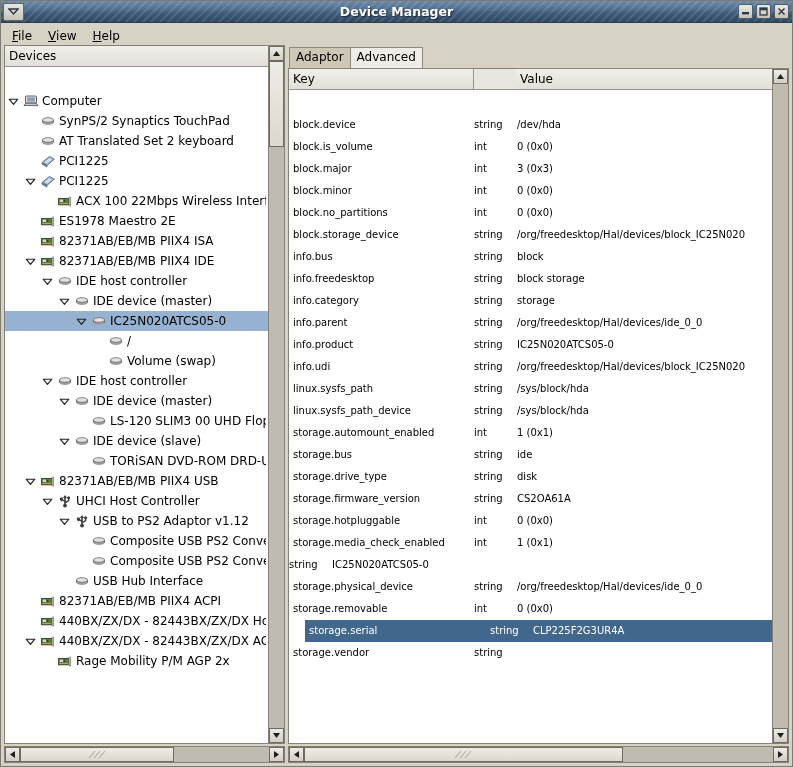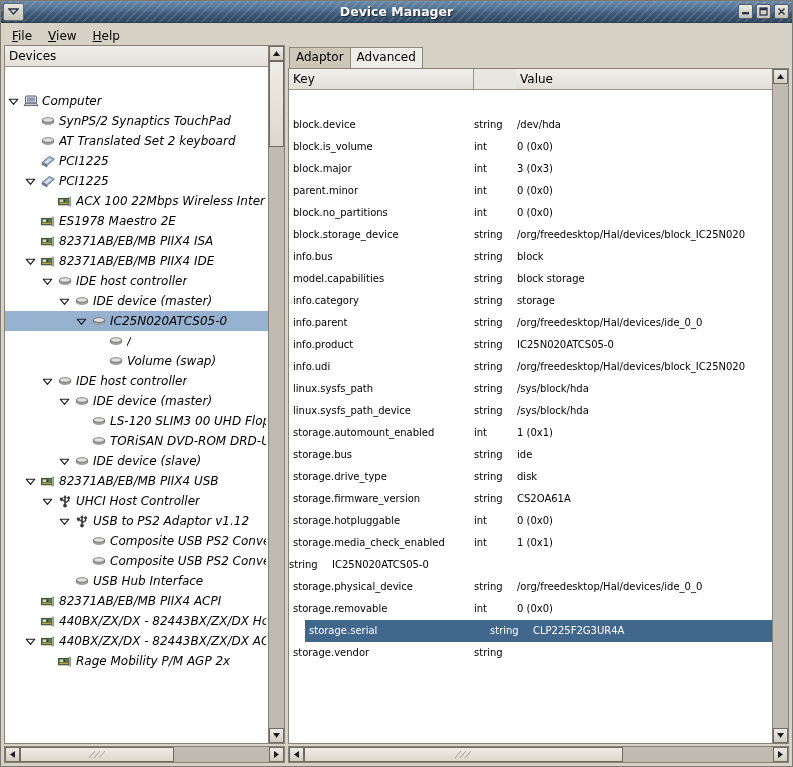--- a/index.html
+++ b/index.html
@@ -144,21 +144,21 @@
   }
   .tw-exp {
     width: 16px; height: 20px; flex: 0 0 16px;
     display: flex; align-items: center; justify-content: center;
   }
   .tw-icon {
     width: 20px; height: 20px; flex: 0 0 20px;
     display: flex; align-items: center; justify-content: center;
     margin-right: 1px;
   }
-  .tw-label { overflow: hidden; text-overflow: clip; font-style: italic; }
+  .tw-label { overflow: hidden; text-overflow: clip; }
   .tw-icon svg, .tw-exp svg { display: block; }
 
   
   #prop-scroll {
     flex: 1 1 auto; min-height: 0;
     overflow: hidden; background: #fff;
   }
   .prop-row {
     height: 22px; line-height: 22px;
     display: flex; white-space: nowrap;
@@ -540,50 +540,50 @@
                     <svg width="16" height="16" viewBox="0 0 16 16">
                       <ellipse cx="8" cy="9.6" rx="5.6" ry="2.3" fill="#9d9d9d"></ellipse>
                       <rect x="2.4" y="7.0" width="11.2" height="2.6" fill="#9d9d9d"></rect>
                       <ellipse cx="8" cy="7.0" rx="5.6" ry="2.3" fill="#e2e2e0" stroke="#6f6f6f" stroke-width="0.85"></ellipse>
                       <path d="M2.4 7.0 L2.4 9.6 M13.6 7.0 L13.6 9.6" stroke="#6f6f6f" stroke-width="0.85"></path>
                     </svg>
                   </div>
                   <div class="tw-label">LS-120 SLIM3 00 UHD Floppy</div>
                 </div>
                 <div class="tree-row">
+                  <div style="flex: 0 0 51px; height: 20px;"></div>
+                  <div class="tw-exp">
+                    <svg width="11" height="11" viewBox="0 0 11 11">
+                      <path d="M1.2 3.2 L9.8 3.2 L5.5 8.4 Z" fill="none" stroke="#222" stroke-width="1.15" stroke-linejoin="round"></path>
+                    </svg>
+                  </div>
+                  <div class="tw-icon">
+                    <svg width="16" height="16" viewBox="0 0 16 16">
+                      <ellipse cx="8" cy="9.6" rx="5.6" ry="2.3" fill="#9d9d9d"></ellipse>
+                      <rect x="2.4" y="7.0" width="11.2" height="2.6" fill="#9d9d9d"></rect>
+                      <ellipse cx="8" cy="7.0" rx="5.6" ry="2.3" fill="#e2e2e0" stroke="#6f6f6f" stroke-width="0.85"></ellipse>
+                      <path d="M2.4 7.0 L2.4 9.6 M13.6 7.0 L13.6 9.6" stroke="#6f6f6f" stroke-width="0.85"></path>
+                    </svg>
+                  </div>
+                  <div class="tw-label">IDE device (slave)</div>
+                </div>
+                <div class="tree-row">
                   <div style="flex: 0 0 68px; height: 20px;"></div>
                   <div class="tw-exp">
                     <svg width="11" height="11" viewBox="0 0 11 11"></svg>
                   </div>
                   <div class="tw-icon">
                     <svg width="16" height="16" viewBox="0 0 16 16">
                       <ellipse cx="8" cy="9.6" rx="5.6" ry="2.3" fill="#9d9d9d"></ellipse>
                       <rect x="2.4" y="7.0" width="11.2" height="2.6" fill="#9d9d9d"></rect>
                       <ellipse cx="8" cy="7.0" rx="5.6" ry="2.3" fill="#e2e2e0" stroke="#6f6f6f" stroke-width="0.85"></ellipse>
                       <path d="M2.4 7.0 L2.4 9.6 M13.6 7.0 L13.6 9.6" stroke="#6f6f6f" stroke-width="0.85"></path>
                     </svg>
                   </div>
                   <div class="tw-label">TORiSAN DVD-ROM DRD-U</div>
-                </div>
-                <div class="tree-row">
-                  <div style="flex: 0 0 51px; height: 20px;"></div>
-                  <div class="tw-exp">
-                    <svg width="11" height="11" viewBox="0 0 11 11">
-                      <path d="M1.2 3.2 L9.8 3.2 L5.5 8.4 Z" fill="none" stroke="#222" stroke-width="1.15" stroke-linejoin="round"></path>
-                    </svg>
-                  </div>
-                  <div class="tw-icon">
-                    <svg width="16" height="16" viewBox="0 0 16 16">
-                      <ellipse cx="8" cy="9.6" rx="5.6" ry="2.3" fill="#9d9d9d"></ellipse>
-                      <rect x="2.4" y="7.0" width="11.2" height="2.6" fill="#9d9d9d"></rect>
-                      <ellipse cx="8" cy="7.0" rx="5.6" ry="2.3" fill="#e2e2e0" stroke="#6f6f6f" stroke-width="0.85"></ellipse>
-                      <path d="M2.4 7.0 L2.4 9.6 M13.6 7.0 L13.6 9.6" stroke="#6f6f6f" stroke-width="0.85"></path>
-                    </svg>
-                  </div>
-                  <div class="tw-label">IDE device (slave)</div>
                 </div>
                 <div class="tree-row">
                   <div style="flex: 0 0 17px; height: 20px;"></div>
                   <div class="tw-exp">
                     <svg width="11" height="11" viewBox="0 0 11 11">
                       <path d="M1.2 3.2 L9.8 3.2 L5.5 8.4 Z" fill="none" stroke="#222" stroke-width="1.15" stroke-linejoin="round"></path>
                     </svg>
                   </div>
                   <div class="tw-icon">
                     <svg width="16" height="16" viewBox="0 0 16 16">
@@ -812,41 +812,41 @@
                   <div class="c-key">block.is_volume</div>
                   <div class="c-type">int</div>
                   <div class="c-value">0 (0x0)</div>
                 </div>
                 <div class="prop-row">
                   <div class="c-key">block.major</div>
                   <div class="c-type">int</div>
                   <div class="c-value">3 (0x3)</div>
                 </div>
                 <div class="prop-row">
-                  <div class="c-key">parent.minor</div>
+                  <div class="c-key">block.minor</div>
                   <div class="c-type">int</div>
                   <div class="c-value">0 (0x0)</div>
                 </div>
                 <div class="prop-row">
                   <div class="c-key">block.no_partitions</div>
                   <div class="c-type">int</div>
                   <div class="c-value">0 (0x0)</div>
                 </div>
                 <div class="prop-row">
                   <div class="c-key">block.storage_device</div>
                   <div class="c-type">string</div>
                   <div class="c-value">/org/freedesktop/Hal/devices/block_IC25N020</div>
                 </div>
                 <div class="prop-row">
                   <div class="c-key">info.bus</div>
                   <div class="c-type">string</div>
                   <div class="c-value">block</div>
                 </div>
                 <div class="prop-row">
-                  <div class="c-key">model.capabilities</div>
+                  <div class="c-key">info.freedesktop</div>
                   <div class="c-type">string</div>
                   <div class="c-value">block storage</div>
                 </div>
                 <div class="prop-row">
                   <div class="c-key">info.category</div>
                   <div class="c-type">string</div>
                   <div class="c-value">storage</div>
                 </div>
                 <div class="prop-row">
                   <div class="c-key">info.parent</div>

